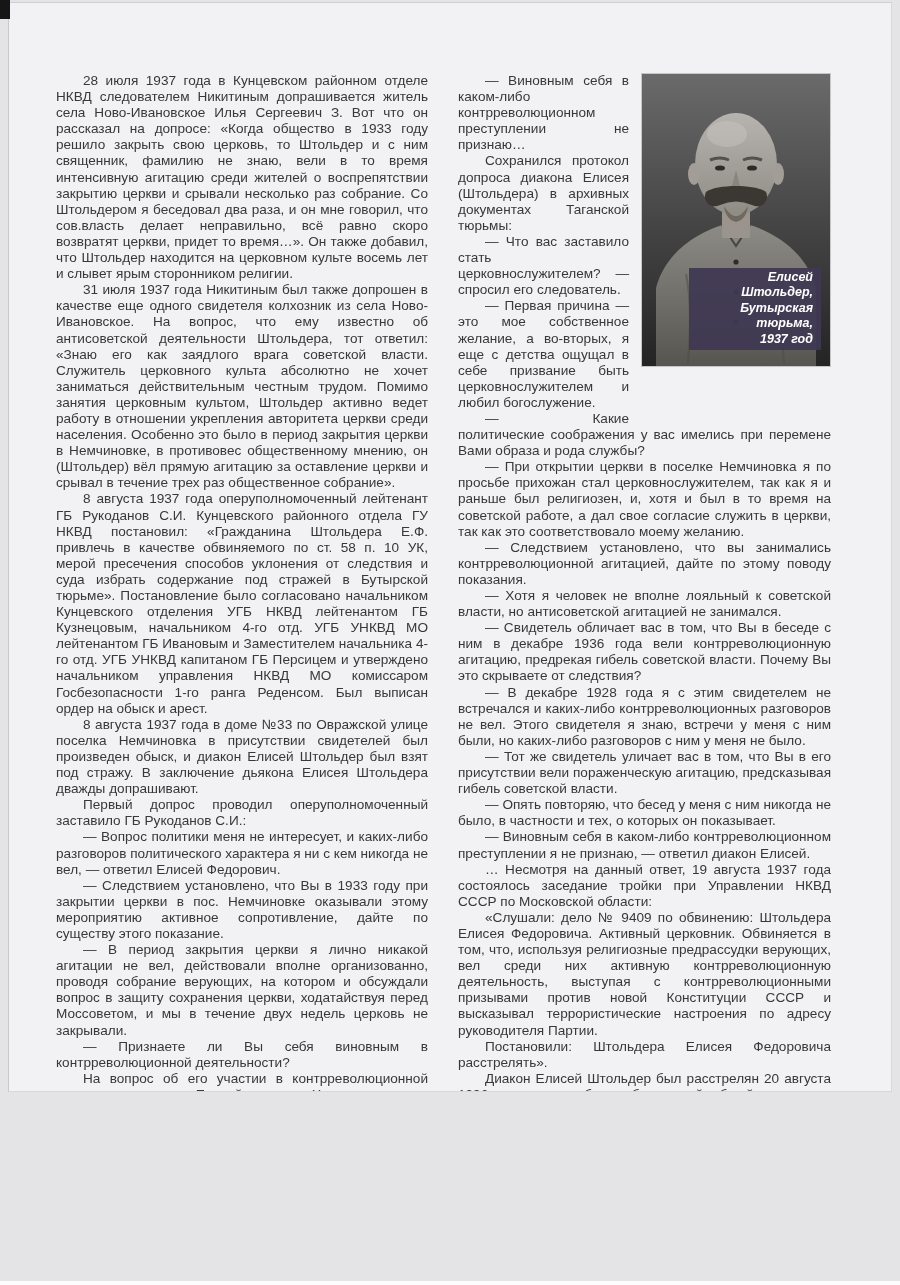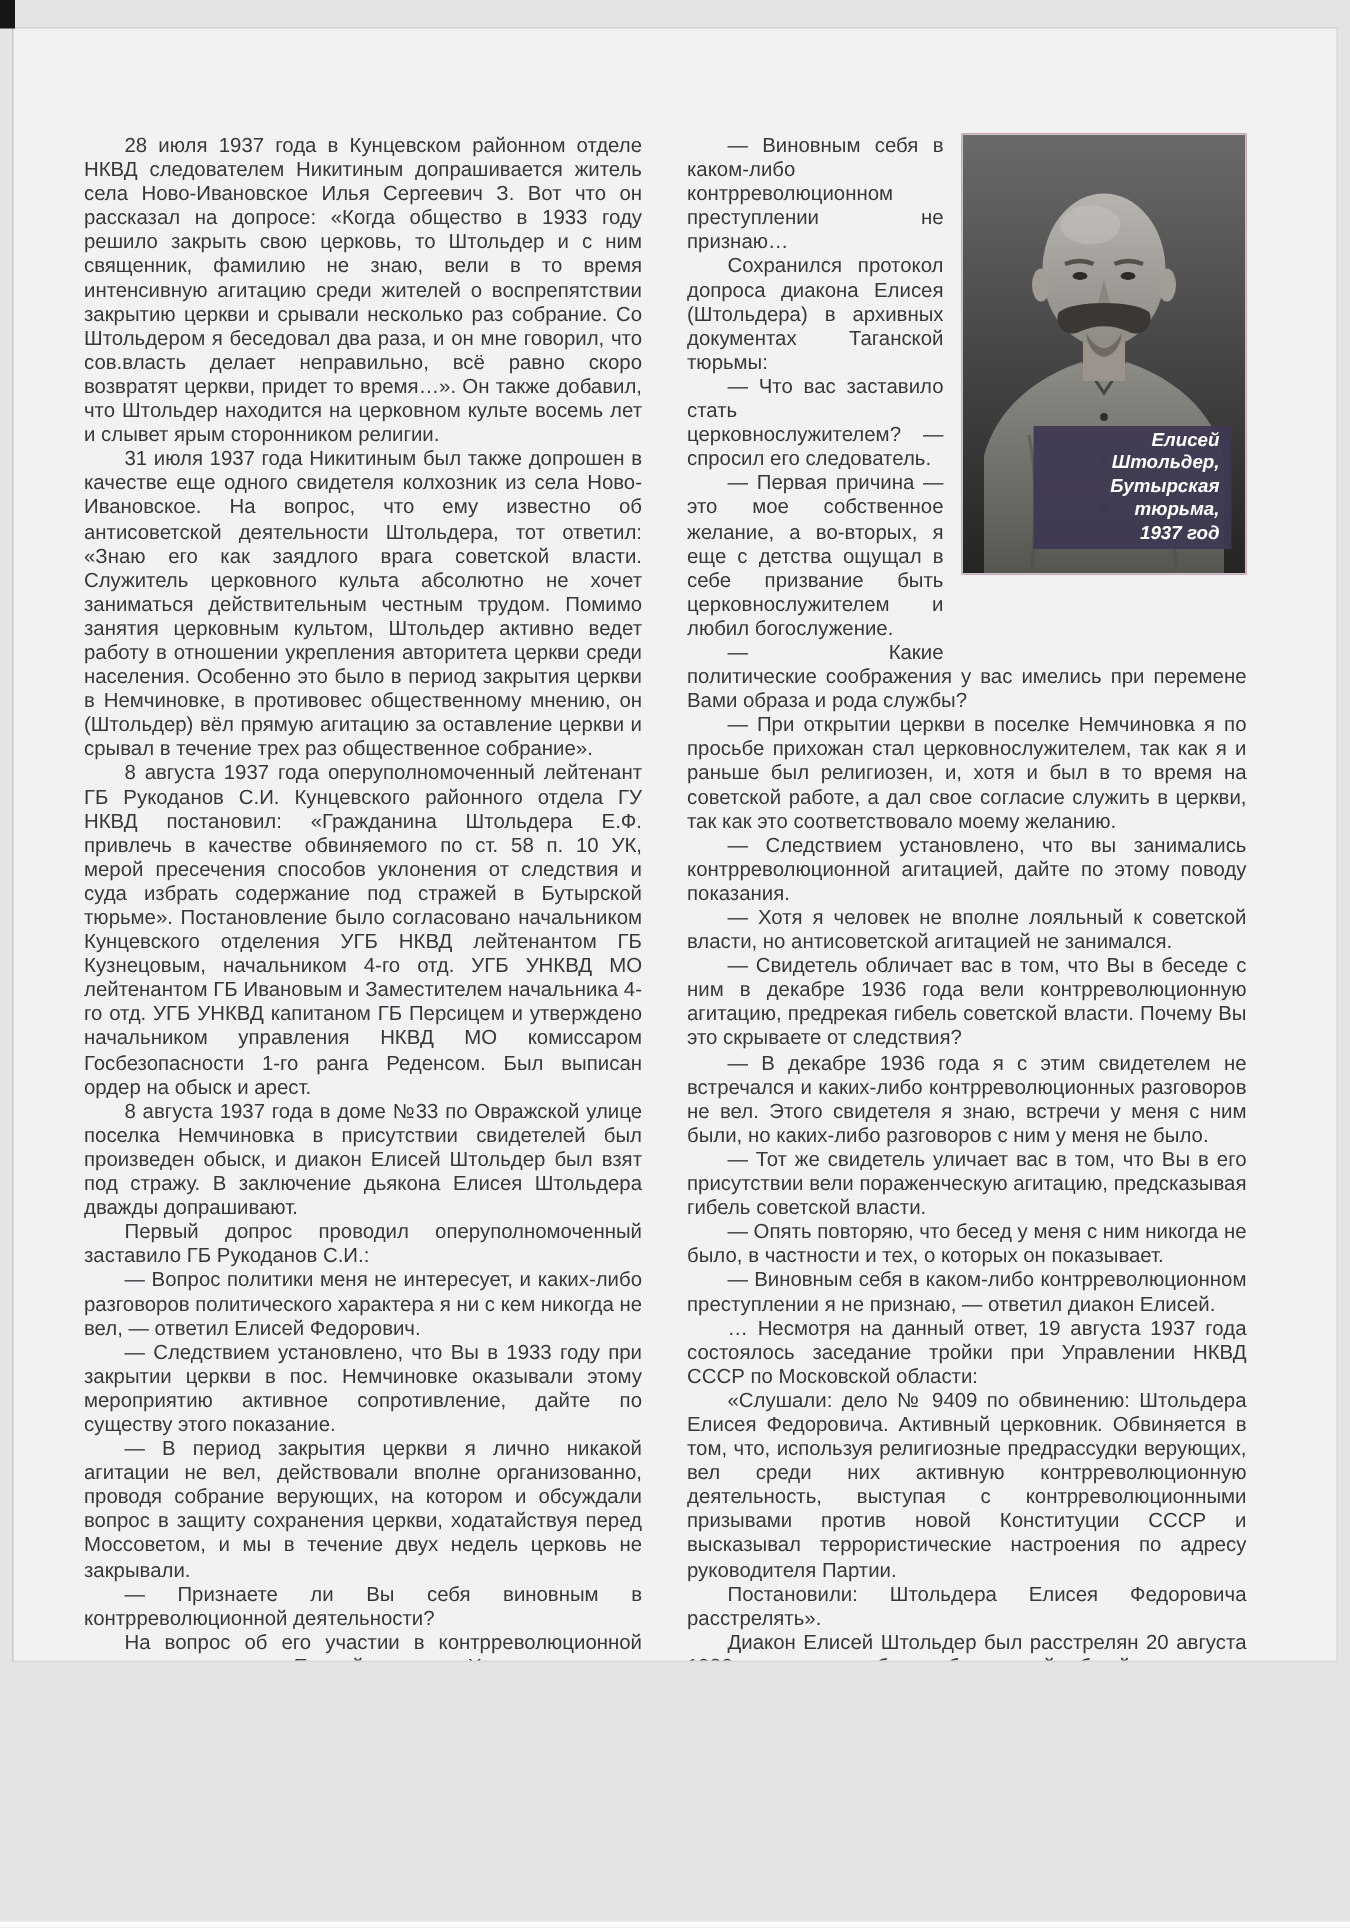--- a/index.html
+++ b/index.html
@@ -6,21 +6,21 @@
   body{
     width:900px;height:1285px;position:relative;
     background:#e4e3e5;
     font-family:"Liberation Sans","DejaVu Sans",sans-serif;
     color:#383838;
     -webkit-font-smoothing:antialiased;
   }
   .corner-mark{position:absolute;left:0;top:0;width:10px;height:19px;background:#161616;z-index:6;}
   .bottom-strip{position:absolute;left:0;top:1281px;width:900px;height:4px;background:#fcfcfc;}
   .page{
-    position:absolute;left:8px;top:18px;width:884px;height:1090px;
+    position:absolute;left:8px;top:2px;width:884px;height:1090px;
     background:#f2f1f3;
     border:1px solid #d8d8da;border-left-color:#c9c9cc;border-top-color:#cfcfd2;
     box-sizing:border-box;overflow:hidden;
   }
   .col{position:absolute;font-size:13.6px;line-height:16.1px;}
   .col-left{left:47px;top:70px;width:372px;}
   .col-right{left:449px;top:70px;width:373px;}
   .col p{margin:0;text-indent:27px;text-align:justify;}
   .col p.bold{font-weight:bold;}
   .col p.gap{margin-top:15px;}
@@ -124,21 +124,21 @@
     </div>
   <p>— Виновным себя в каком-либо контрреволюционном преступлении не признаю…</p>
       <p>Сохранился протокол допроса диакона Елисея (Штольдера) в архивных документах Таганской тюрьмы:</p>
       <p>— Что вас заставило стать церковнослужителем? — спросил его следователь.</p>
       <p>— Первая причина — это мое собственное желание, а во-вторых, я еще с детства ощущал в себе призвание быть церковнослужителем и любил богослужение.</p>
       <p>— Какие политические соображения у вас имелись при перемене Вами образа и рода службы?</p>
       <p>— При открытии церкви в поселке Немчиновка я по просьбе прихожан стал церковнослужителем, так как я и раньше был религиозен, и, хотя и был в то время на советской работе, а дал свое согласие служить в церкви, так как это соответствовало моему желанию.</p>
       <p>— Следствием установлено, что вы занимались контрреволюционной агитацией, дайте по этому поводу показания.</p>
       <p>— Хотя я человек не вполне лояльный к советской власти, но антисоветской агитацией не занимался.</p>
       <p>— Свидетель обличает вас в том, что Вы в беседе с ним в декабре 1936 года вели контрреволюционную агитацию, предрекая гибель советской власти. Почему Вы это скрываете от следствия?</p>
-      <p>— В декабре 1936 года я с этим свидетелем не встречался и каких-либо контрреволюционных разговоров не вел. Этого свидетеля я знаю, встречи у меня с ним были, но каких-либо разговоров с ним у меня не было.</p>
+      <p>— В декабре 1928 года я с этим свидетелем не встречался и каких-либо контрреволюционных разговоров не вел. Этого свидетеля я знаю, встречи у меня с ним были, но каких-либо разговоров с ним у меня не было.</p>
       <p>— Тот же свидетель уличает вас в том, что Вы в его присутствии вели пораженческую агитацию, предсказывая гибель советской власти.</p>
       <p>— Опять повторяю, что бесед у меня с ним никогда не было, в частности и тех, о которых он показывает.</p>
       <p>— Виновным себя в каком-либо контрреволюционном преступлении я не признаю, — ответил диакон Елисей.</p>
       <p>… Несмотря на данный ответ, 19 августа 1937 года состоялось заседание тройки при Управлении НКВД СССР по Московской области:</p>
       <p>«Слушали: дело № 9409 по обвинению: Штольдера Елисея Федоровича. Активный церковник. Обвиняется в том, что, используя религиозные предрассудки верующих, вел среди них активную контрреволюционную деятельность, выступая с контрреволюционными призывами против новой Конституции СССР и высказывал террористические настроения по адресу руководителя Партии.</p>
       <p>Постановили: Штольдера Елисея Федоровича расстрелять».</p>
       <p>Диакон Елисей Штольдер был расстрелян 20 августа 1936 года и погребен в безвестной общей могиле на полигоне Бутово под Москвой.</p>
       <p class="bold gap">Диакон Елисей Штольдер в 2000 году на Юбилейном архиерейском соборе был причислен к лику новомуче-</p>
     </div>
 

